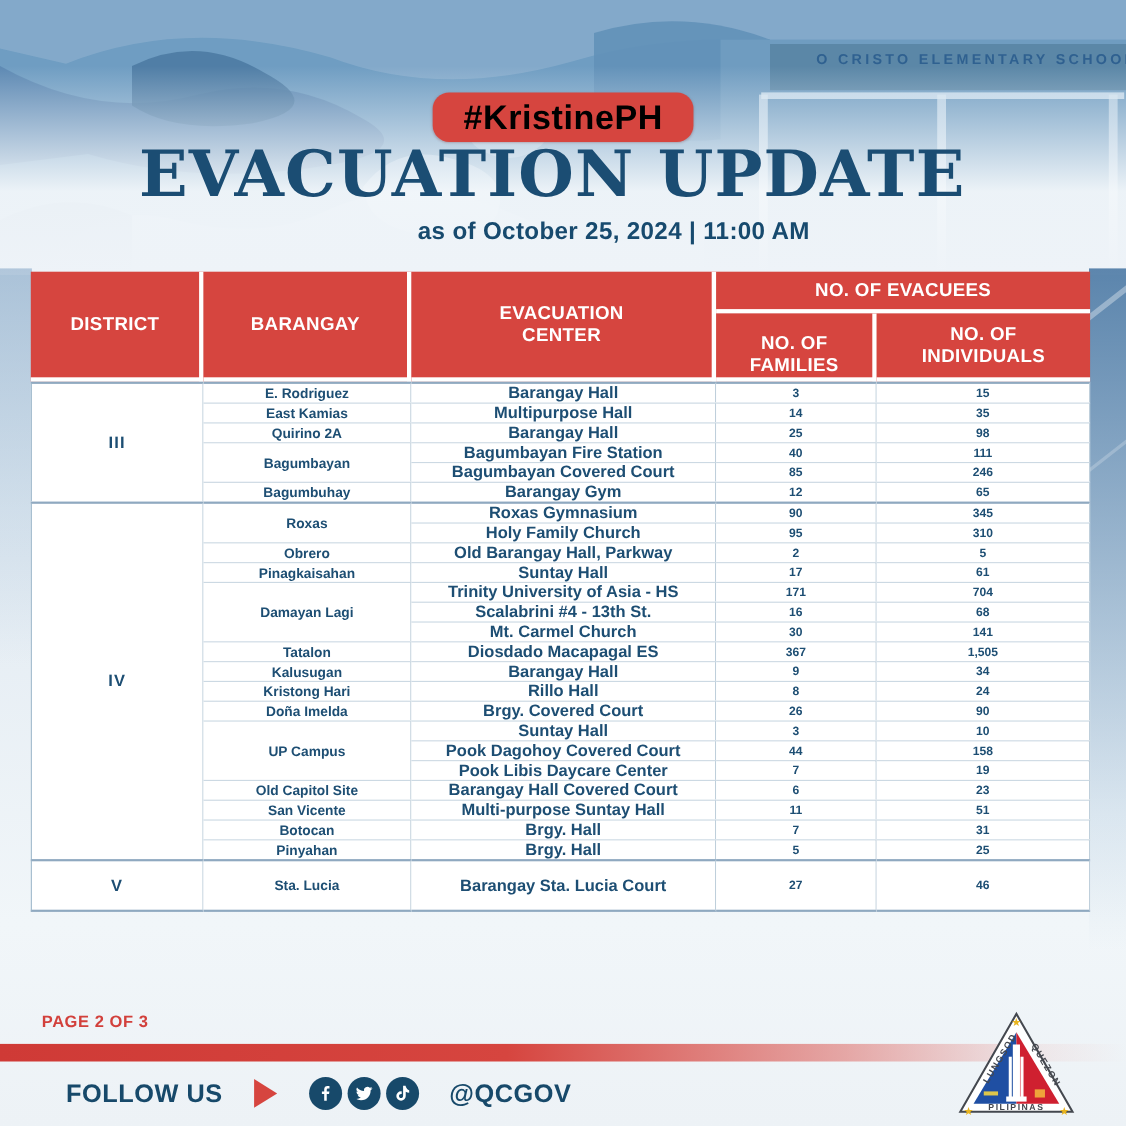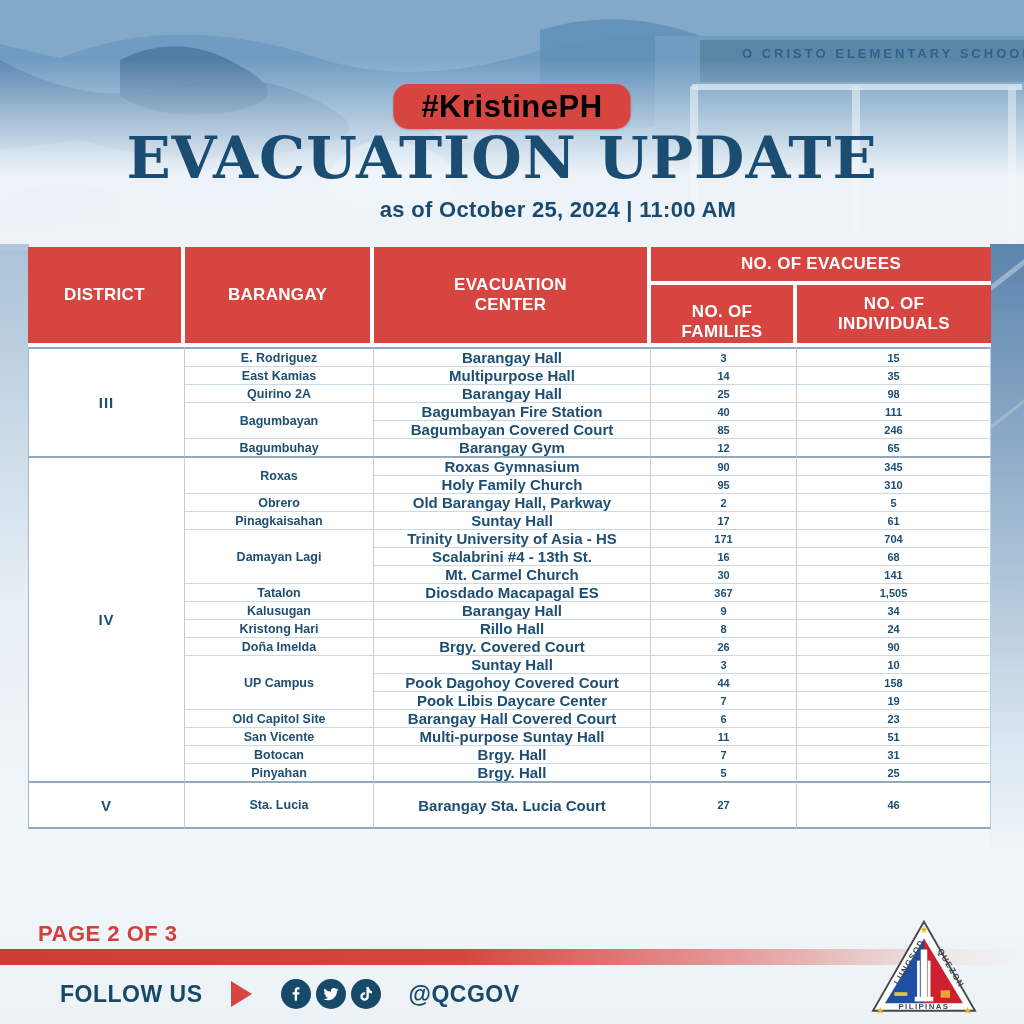--- a/index.html
+++ b/index.html
@@ -55,21 +55,21 @@
   .evac-table tbody tr.tall{height:48px;}
   .district-cell{font-size:15px;letter-spacing:1px;border-left:1px solid #9fb8cb;border-right:1px solid #bfcfdb;}
   .barangay-cell{font-size:12.5px;}
   .center-cell{font-size:15px;}
   .families-cell{font-size:11px;}
   .individuals-cell{font-size:11px;border-right:1px solid #9fb8cb;}
   .evac-table tbody tr.district-start td{border-top:2px solid #8fa9c0;}
   .evac-table tbody tr:last-child td{border-bottom:2px solid #8fa9c0;}
 
   
-  .page-label{position:absolute;left:38px;top:921px;font-size:22px;font-weight:800;
+  .page-label{position:absolute;left:38px;top:921px;font-size:15px;font-weight:800;
     color:#d2403b;letter-spacing:.5px;}
   .footer-bar{position:absolute;left:0;top:949px;width:1024px;height:16px;
     background:linear-gradient(90deg,#cf3a36 0%,#d6453f 45%,rgba(221,103,98,.55) 75%,
       rgba(235,170,166,.18) 92%,rgba(240,210,208,0) 100%);}
   .follow-row{position:absolute;left:60px;top:972px;height:44px;display:flex;align-items:center;gap:27px;}
   .follow-label{font-size:23px;font-weight:800;color:#17496a;letter-spacing:.5px;}
   .play-tri{width:0;height:0;border-top:13px solid transparent;border-bottom:13px solid transparent;
     border-left:21px solid #d6453f;margin:0 2px;}
   .soc-group{display:flex;align-items:center;gap:5px;}
   .soc{width:30px;height:30px;border-radius:50%;background:#17496a;display:flex;

